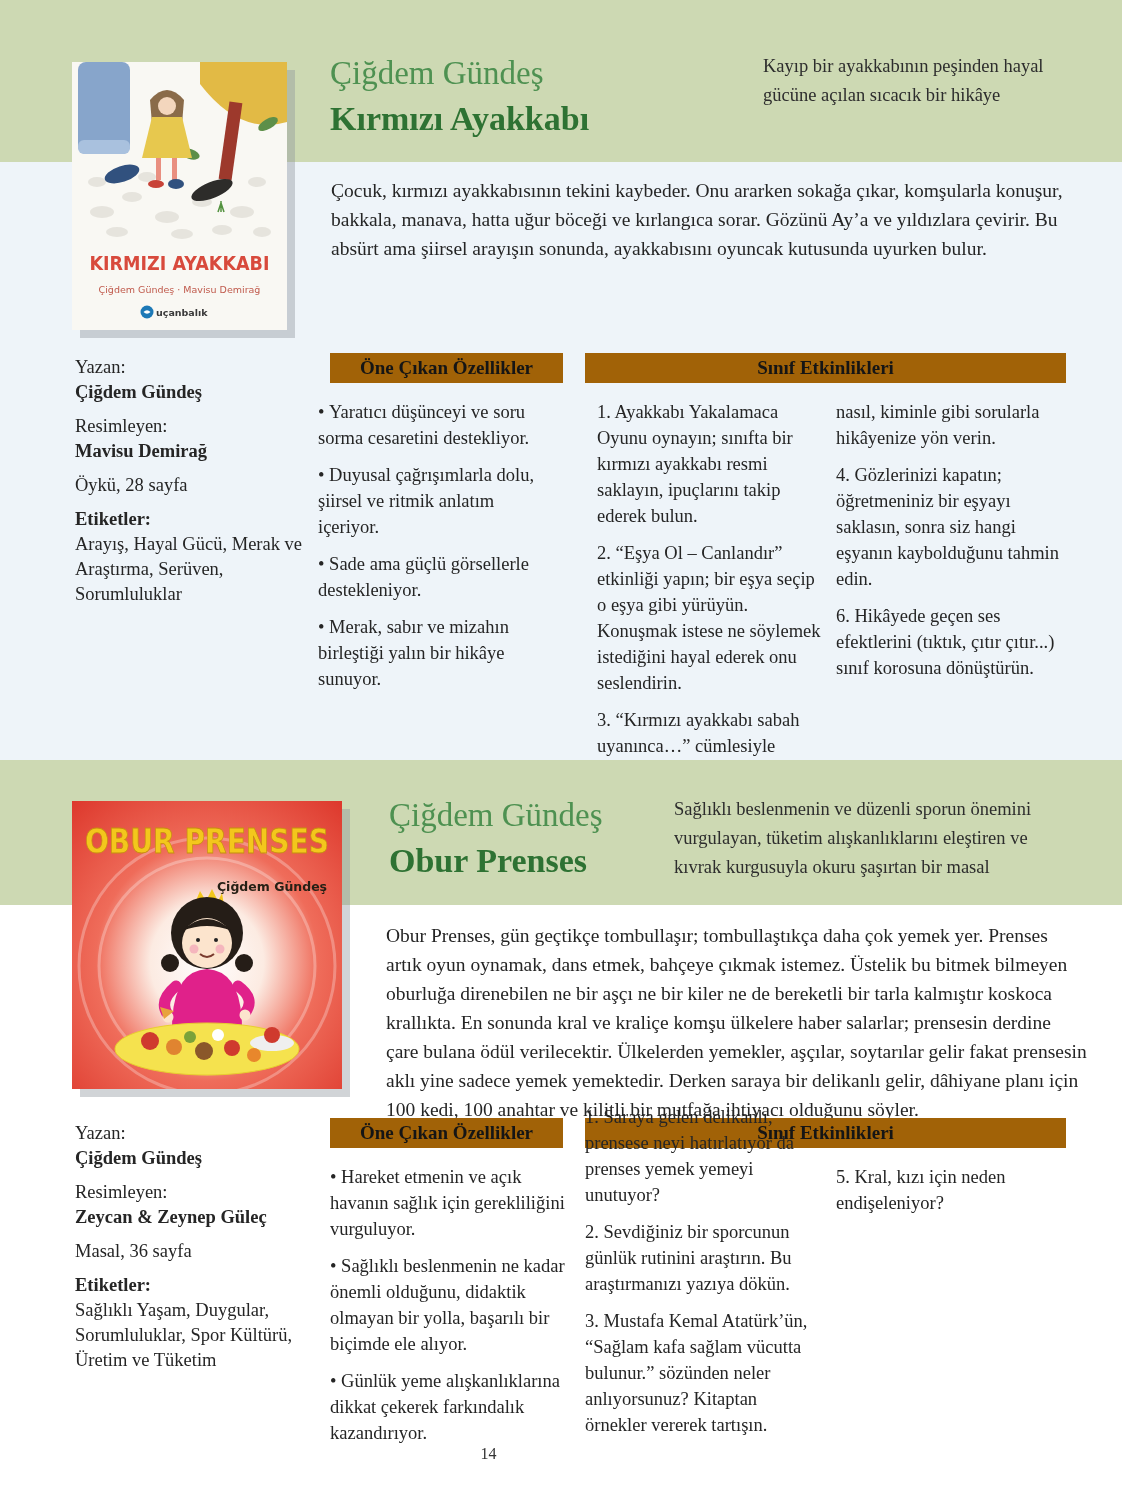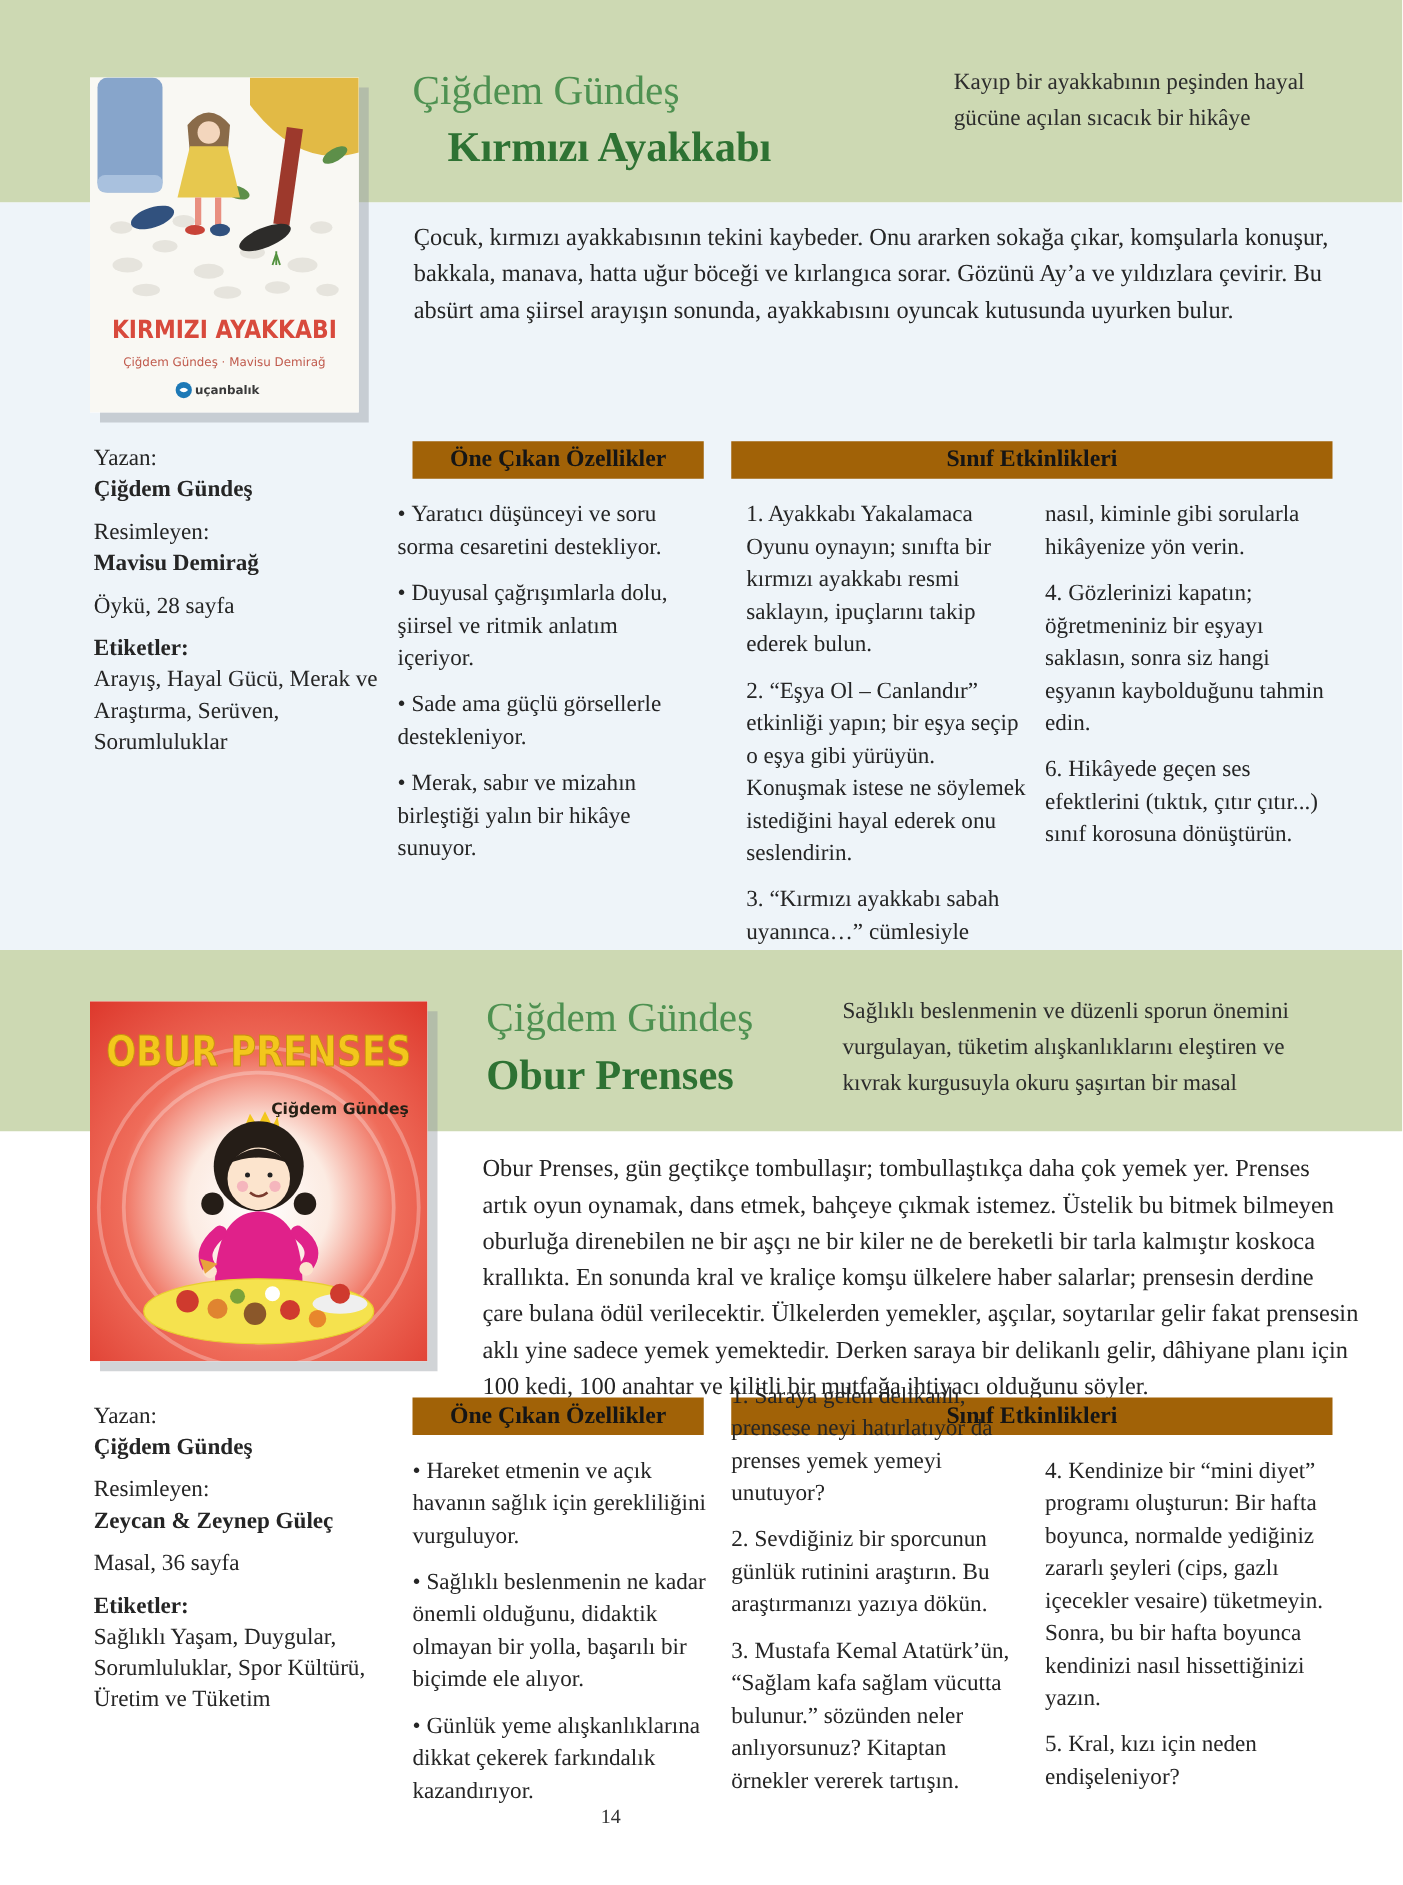--- a/index.html
+++ b/index.html
@@ -67,21 +67,21 @@
       <text x="107.5" y="231" text-anchor="middle" font-family="'DejaVu Sans',sans-serif" font-size="9.5" fill="#c05a4c">Çiğdem Gündeş · Mavisu Demirağ</text>
       <g>
         <circle cx="75" cy="250" r="6.5" fill="#1d79b6"></circle>
         <path d="M71.5 250 q3.5 -3.5 7 0 q-3.5 3.5 -7 0" fill="#ffffff"></path>
         <text x="84" y="253.5" font-family="'DejaVu Sans',sans-serif" font-size="9.5" font-weight="bold" fill="#3a3a3a">uçanbalık</text>
       </g>
     </svg>
   </div>
 
   <div class="abs book-author" style="left:330px;top:55px;">Çiğdem Gündeş</div>
-  <div class="abs book-title" style="left:330px;top:100px;margin-left:28px;">Kırmızı Ayakkabı</div>
+  <div class="abs book-title" style="left:330px;top:100px;">Kırmızı Ayakkabı</div>
   <div class="abs tagline" style="left:763px;top:52px;width:315px;">Kayıp bir ayakkabının peşinden hayal gücüne açılan sıcacık bir hikâye</div>
 
   <div class="abs desc" style="left:331px;top:176px;width:747px;">Çocuk, kırmızı ayakkabısının tekini kaybeder. Onu ararken sokağa çıkar, komşularla konuşur, bakkala, manava, hatta uğur böceği ve kırlangıca sorar. Gözünü Ay’a ve yıldızlara çevirir. Bu absürt ama şiirsel arayışın sonunda, ayakkabısını oyuncak kutusunda uyurken bulur.</div>
 
   <div class="abs meta" style="left:75px;top:355px;width:255px;">
     <div class="group">
       <div>Yazan:</div>
       <div class="bold">Çiğdem Gündeş</div>
     </div>
     <div class="group">
@@ -205,19 +205,18 @@
 
   <div class="abs colbar" style="left:585px;top:1118px;width:481px;">
     <span>Sınıf Etkinlikleri</span>
   </div>
   <div class="abs" style="left:585px;top:1104px;width:235px;">
     <div class="activity-item">1. Saraya gelen delikanlı, prensese neyi hatırlatıyor da prenses yemek yemeyi unutuyor?</div>
     <div class="activity-item">2. Sevdiğiniz bir sporcunun günlük rutinini araştırın. Bu araştırmanızı yazıya dökün.</div>
     <div class="activity-item">3. Mustafa Kemal Atatürk’ün, “Sağlam kafa sağlam vücutta bulunur.” sözünden neler anlıyorsunuz? Kitaptan örnekler vererek tartışın.</div>
   </div>
   <div class="abs" style="left:836px;top:1164px;width:240px;">
-    <div class="activity-item">4. Kendinize bir “mini diyet” programı oluşturun: Bir hafta boyunca, normalde yediğiniz zararlı şeyleri (cips, gazlı içecekler vesaire) tüketmeyin. Sonra, bu bir hafta boyunca kendinizi nasıl hissettiğinizi yazın.</div>
     <div class="activity-item">5. Kral, kızı için neden endişeleniyor?</div>
   </div>
 
   <div class="abs pagenum" style="top:1445px;">14</div>
 
 </div>
 
 </body></html>

